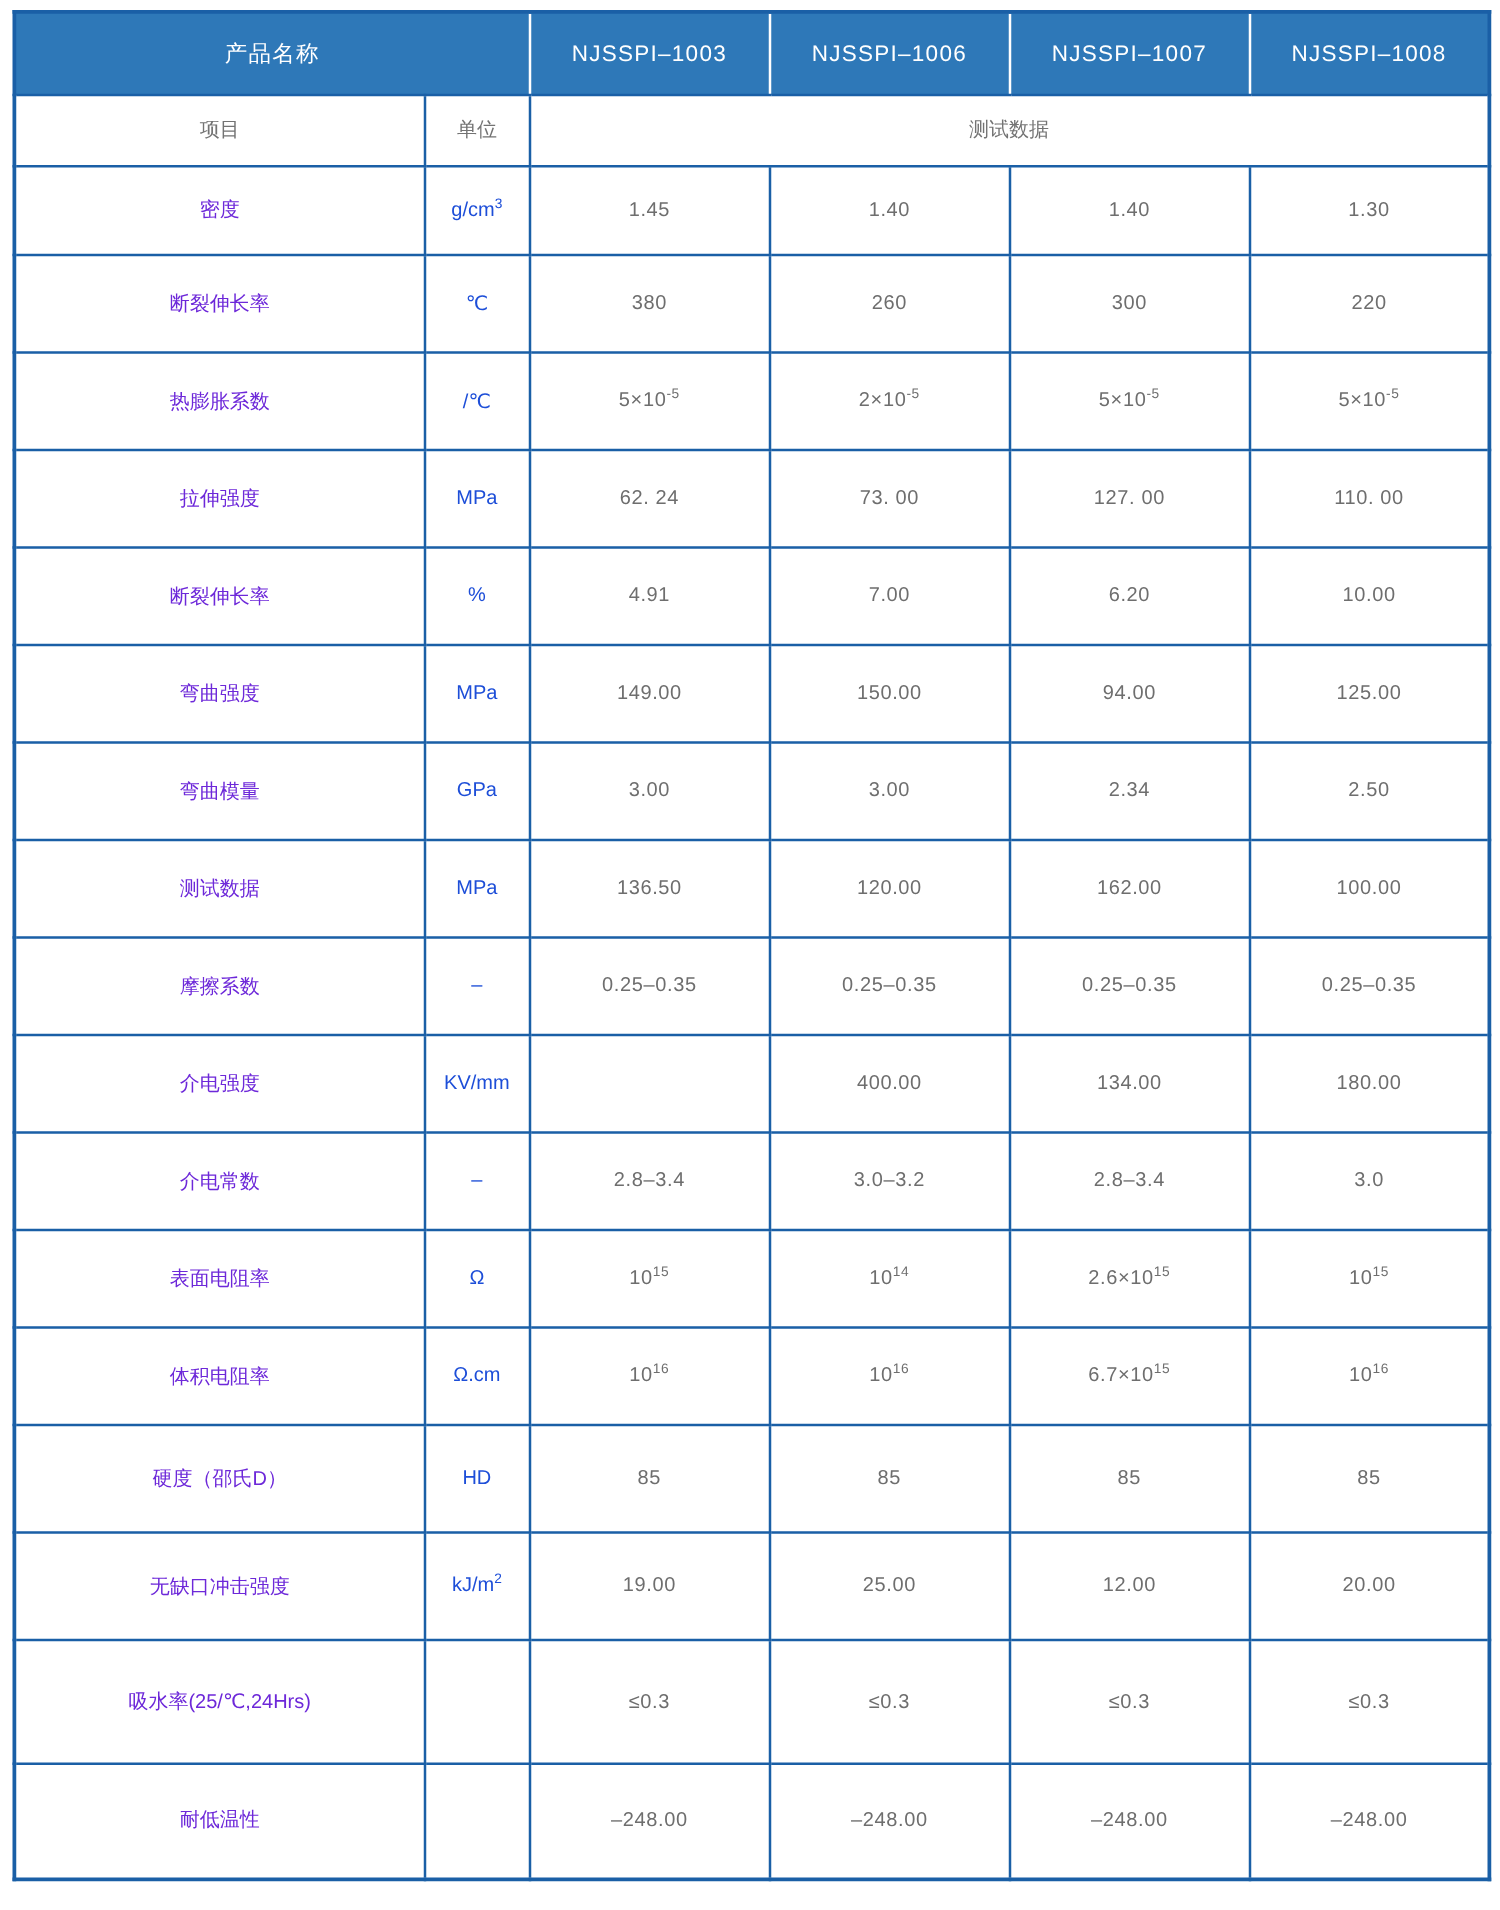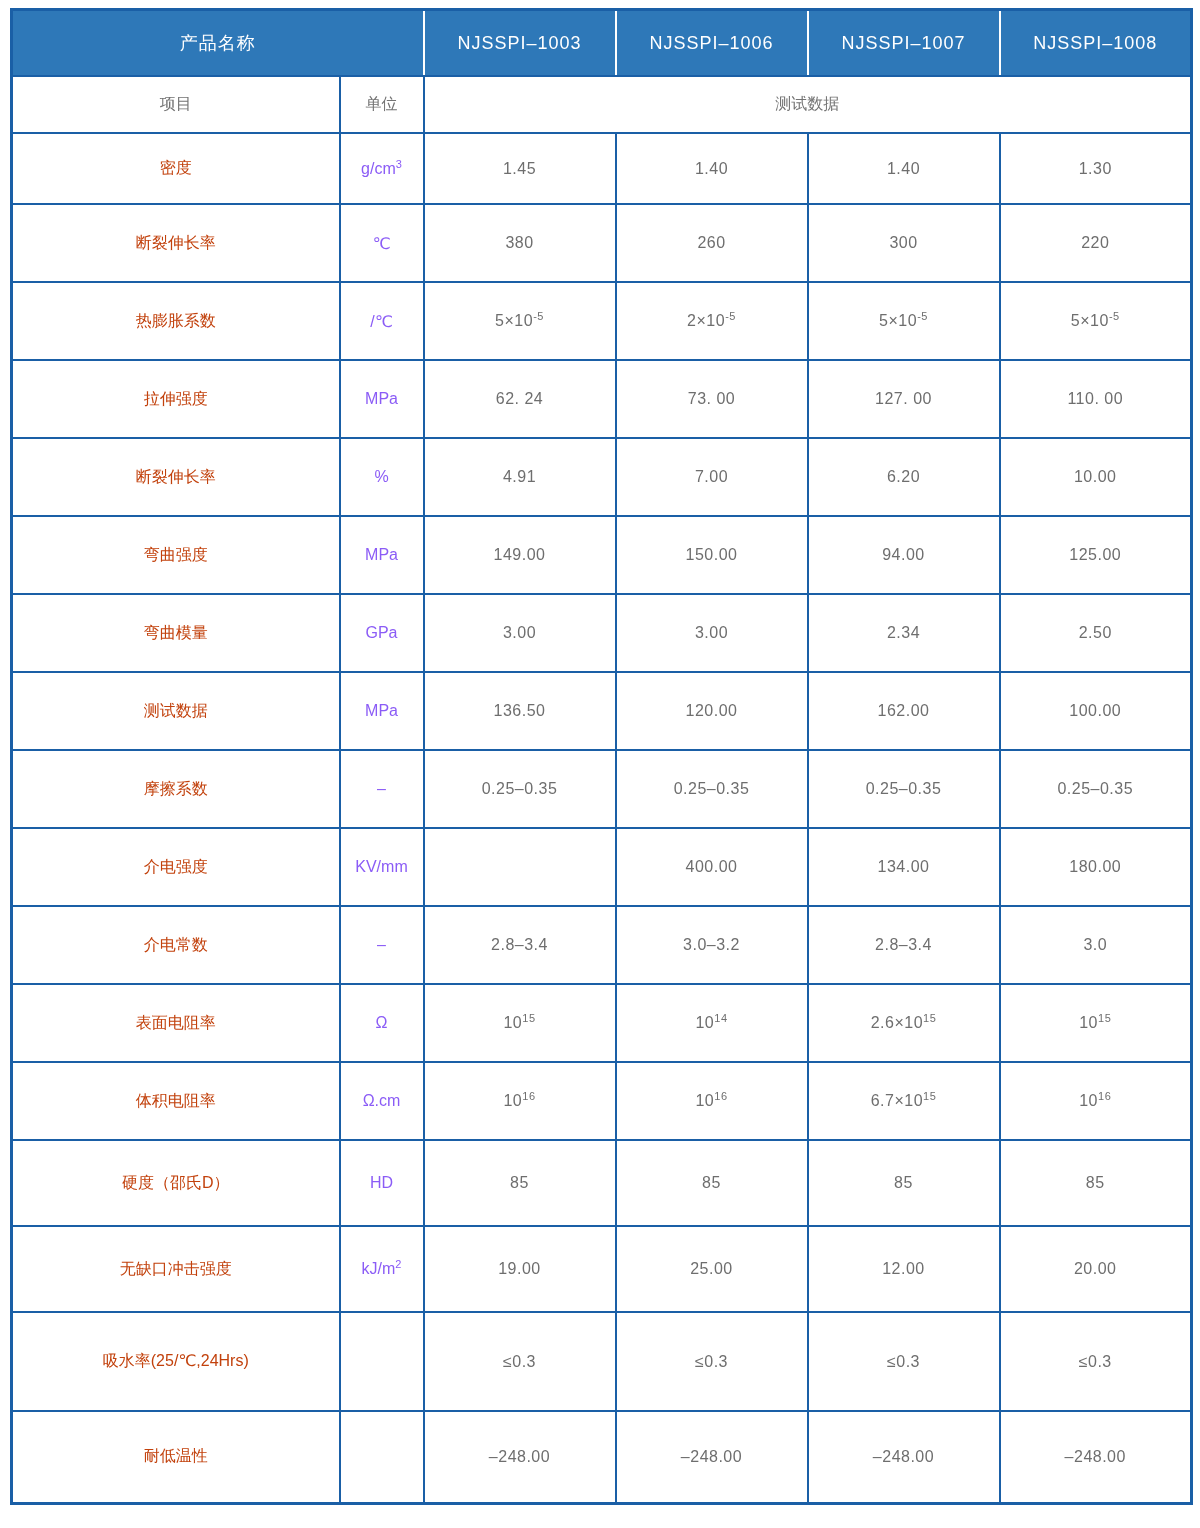--- a/index.html
+++ b/index.html
@@ -46,25 +46,25 @@
     vertical-align: middle;
     background: #ffffff;
   }
   tr.subheader-row td {
     height: 53px;
     font-size: 16px;
     color: #737373;
   }
   td.item-cell {
     font-size: 16px;
-    color: #c2410c;
+    color: #6d28d9;
   }
   td.unit-cell {
     font-size: 16px;
-    color: #8b5cf6;
+    color: #1d4ed8;
   }
   td.val-cell {
     font-size: 16px;
     color: #6e6e6e;
     letter-spacing: 0.5px;
   }
   tbody tr { height: 78px; }
   tbody tr:nth-child(1)  { height: 71px; }
   tbody tr:nth-child(14) { height: 86px; }
   tbody tr:nth-child(15) { height: 86px; }

